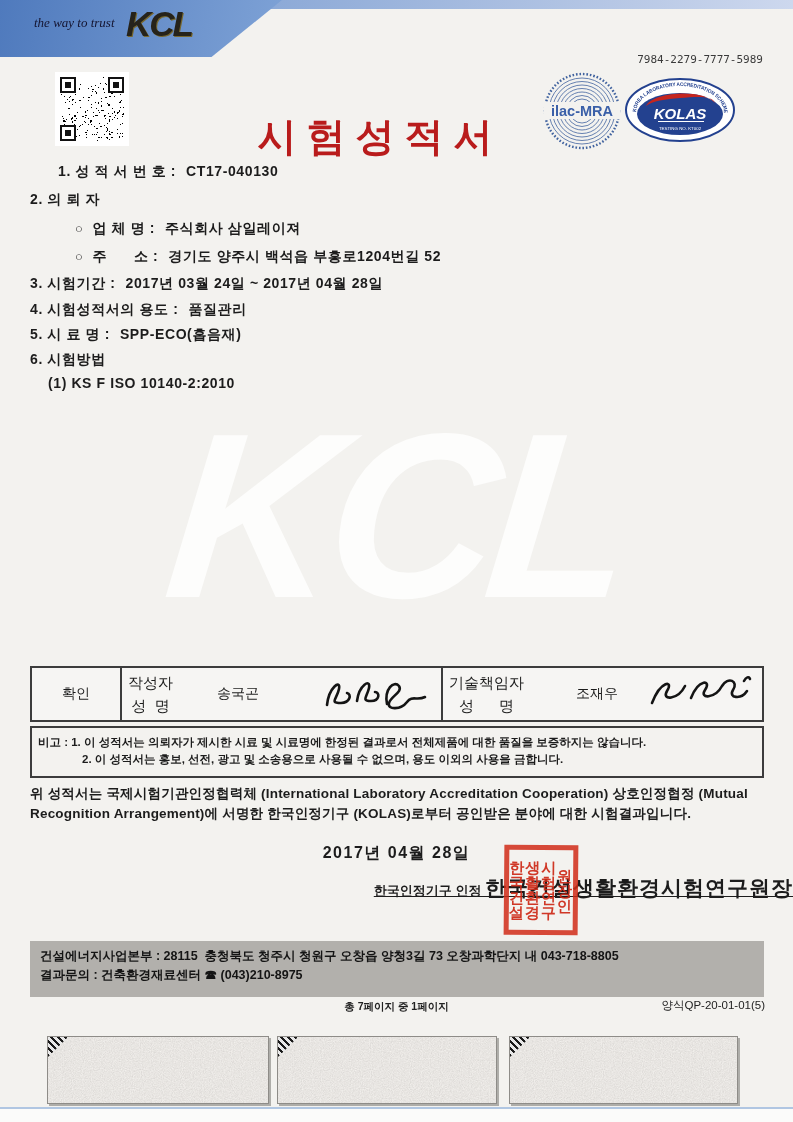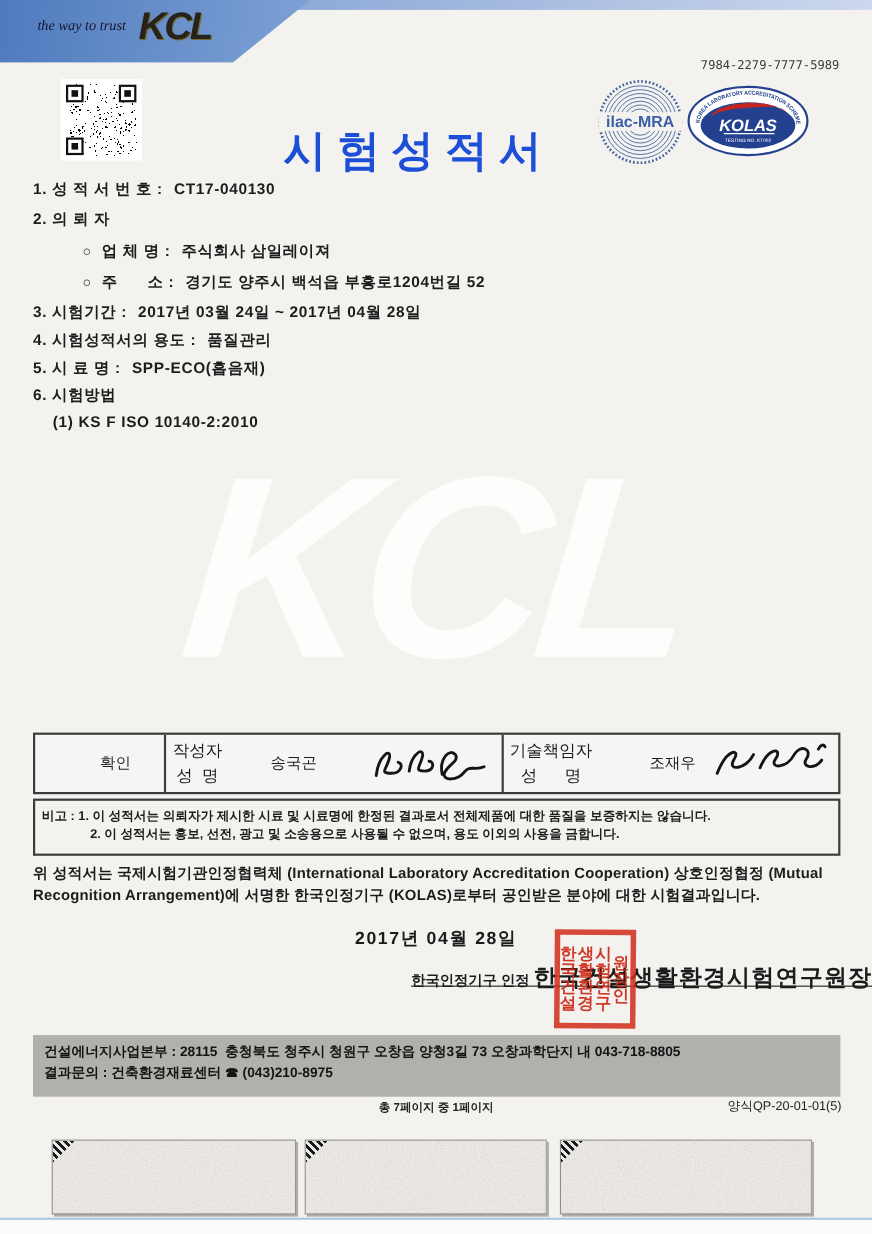--- a/index.html
+++ b/index.html
@@ -18,42 +18,42 @@
   .logo-kcl{position:absolute;left:126px;top:4px;font-size:35px;font-weight:bold;
     font-style:italic;letter-spacing:-2px;color:#26231b;text-shadow:1px 1px 0 #77682f;}
 
   .doc-number{position:absolute;top:53px;right:30px;font-family:"DejaVu Sans Mono",monospace;
     font-size:11px;color:#3a3a3a;}
 
   .qr-wrap{position:absolute;left:55px;top:72px;width:74px;height:74px;background:#fff;
     padding:3px;box-sizing:border-box;}
 
   .title{position:absolute;left:180px;top:84px;width:400px;text-align:center;
-    font-size:39px;font-weight:600;letter-spacing:10px;color:#1d4ed8;}
+    font-size:39px;font-weight:600;letter-spacing:10px;color:#b91c1c;}
 
   .ilac{position:absolute;left:543px;top:72px;width:78px;height:78px;}
   .kolas{position:absolute;left:624px;top:77px;width:112px;height:66px;}
 
   
   .fields{position:absolute;left:30px;top:160px;width:730px;font-size:14px;
     font-weight:600;letter-spacing:.6px;}
   .frow{position:absolute;left:0;display:flex;align-items:baseline;}
   .frow .val{margin-left:10px;}
   .frow .bullet{margin-right:9px;font-size:13px;}
-  .r0{top:3px;} .r1{top:31px;} .r2{top:60px;left:45px;} .r3{top:88px;left:45px;}
+  .r0{top:3px;margin-left:28px;} .r1{top:31px;} .r2{top:60px;left:45px;} .r3{top:88px;left:45px;}
   .r4{top:115px;} .r5{top:141px;} .r6{top:166px;} .r7{top:191px;} .r8{top:215px;left:18px;}
 
   
   .watermark{position:absolute;left:0;right:0;top:398px;text-align:center;line-height:1;
     font-size:235px;font-weight:bold;font-style:italic;letter-spacing:-10px;
     color:#fdfdfc;transform:skewX(-6deg);}
 
   
   .sign-table{position:absolute;left:30px;top:666px;width:734px;height:56px;
-    border:2px solid #3c3c3c;display:flex;box-sizing:border-box;background:rgba(255,255,255,.25);padding-left:29px;}
+    border:2px solid #3c3c3c;display:flex;box-sizing:border-box;background:rgba(255,255,255,.25);}
   .st-confirm{width:88px;border-right:2px solid #3c3c3c;display:flex;align-items:center;
     justify-content:center;font-size:14px;flex:0 0 auto;}
   .st-half{flex:1;display:flex;align-items:center;position:relative;}
   .st-half.right{border-left:2px solid #3c3c3c;gap:18px;}
   .role{padding:3px 6px;font-size:15px;line-height:1.55;flex:0 0 auto;text-align:center;}
   .sname{margin-left:38px;font-size:14px;flex:0 0 auto;}
   .sname.t{margin-left:28px;}
   .sig{position:absolute;right:6px;top:5px;}
 
   

